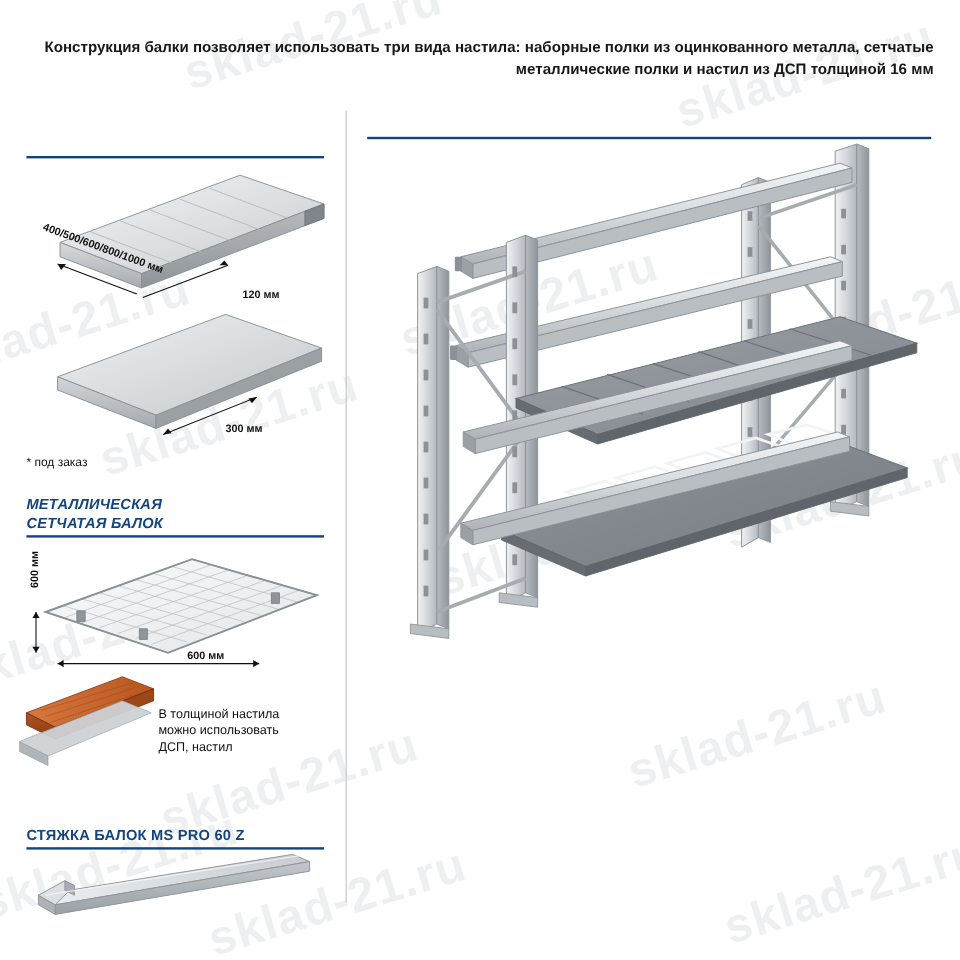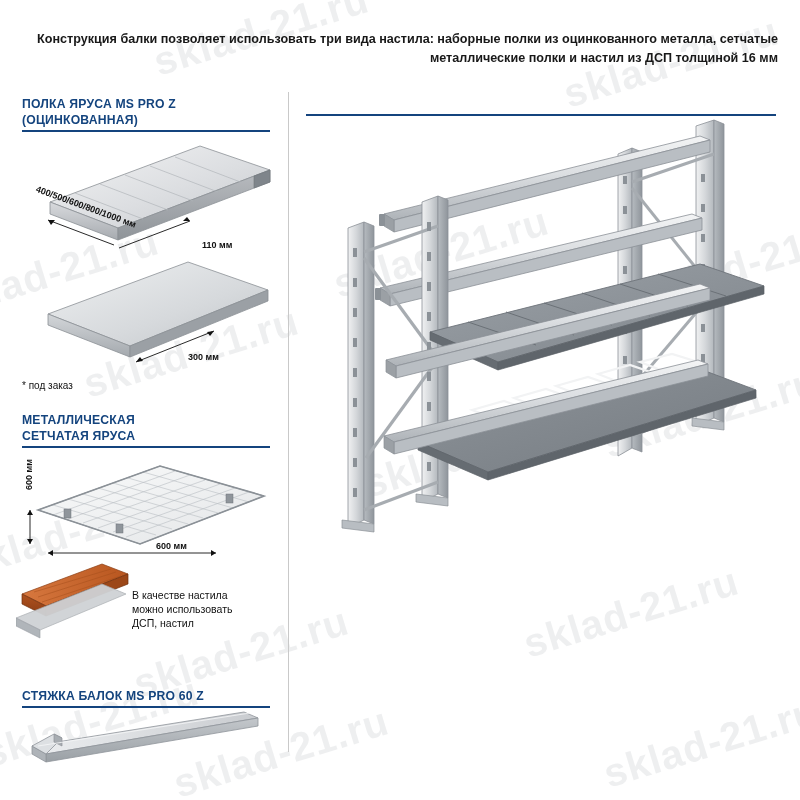--- a/index.html
+++ b/index.html
@@ -122,24 +122,20 @@
     <div class="wm" style="left:520px; top:590px; font-size:40px;">sklad-21.ru</div>
     <div class="wm" style="left:170px; top:730px; font-size:40px;">sklad-21.ru</div>
     <div class="wm" style="left:-20px; top:700px; font-size:40px;">sklad-21.ru</div>
     <div class="wm" style="left:600px; top:720px; font-size:40px;">sklad-21.ru</div>
   </div>
 
   <div class="intro">Конструкция балки позволяет использовать три вида настила: наборные полки из оцинкованного металла, сетчатые металлические полки и настил из ДСП толщиной 16 мм</div>
 
   <div class="vrule" style="left:288px; top:92px; height:660px;"></div>
 
-  <div class="sec-title" style="left:22px; top:96px; width:250px;">
-    <span>ПОЛКА ЯРУСА MS PRO Z</span><br>
-    <span>(ОЦИНКОВАННАЯ)</span>
-  </div>
   <div class="rule" style="left:22px; top:130px; width:248px;"></div>
 
   <div class="art" style="left:18px; top:136px;">
     <svg width="268" height="130" viewBox="0 0 268 130">
       <defs>
         <linearGradient id="gTopA" x1="0" y1="0" x2="1" y2="1">
           <stop offset="0%" stop-color="#f2f3f4"></stop>
           <stop offset="55%" stop-color="#dcdee1"></stop>
           <stop offset="100%" stop-color="#c6c9cd"></stop>
         </linearGradient>
@@ -171,21 +167,21 @@
 
       <g stroke="#111" stroke-width="0.9" fill="none">
         <line x1="30" y1="84" x2="96" y2="109"></line>
         <line x1="101" y1="112" x2="172" y2="85"></line>
       </g>
       <polygon points="30,84 37,84 33,89" fill="#111"></polygon>
       <polygon points="172,85 165,85 169,81" fill="#111"></polygon>
     </svg>
   </div>
   <div class="dim" style="left:38px; top:184px; transform:rotate(20deg); transform-origin:left top;">400/500/600/800/1000 мм</div>
-  <div class="dim" style="left:202px; top:240px;">110 мм</div>
+  <div class="dim" style="left:202px; top:240px;">120 мм</div>
 
   <div class="art" style="left:18px; top:258px;">
     <svg width="268" height="120" viewBox="0 0 268 120">
       <defs>
         <linearGradient id="gTopB" x1="0" y1="0" x2="1" y2="1">
           <stop offset="0%" stop-color="#eef0f1"></stop>
           <stop offset="60%" stop-color="#d6d9dc"></stop>
           <stop offset="100%" stop-color="#c0c4c8"></stop>
         </linearGradient>
         <linearGradient id="gFrontB" x1="0" y1="0" x2="0" y2="1">
@@ -200,23 +196,23 @@
         <line x1="118" y1="104" x2="196" y2="73"></line>
       </g>
       <polygon points="118,104 125,103 122,99" fill="#111"></polygon>
       <polygon points="196,73 189,74 192,78" fill="#111"></polygon>
     </svg>
   </div>
   <div class="dim" style="left:188px; top:352px;">300 мм</div>
 
   <div class="note-small" style="left:22px; top:380px;">* под заказ</div>
 
-  <div class="sec-title" style="left:22px; top:412px; width:250px;">
+  <div class="sec-title" style="left:22px; top:412px; width:250px;font-style:italic;">
     <span>МЕТАЛЛИЧЕСКАЯ</span><br>
-    <span>СЕТЧАТАЯ ЯРУСА</span>
+    <span>СЕТЧАТАЯ БАЛОК</span>
   </div>
   <div class="rule" style="left:22px; top:446px; width:248px;"></div>
 
   <div class="art" style="left:20px; top:452px;">
     <svg width="262" height="108" viewBox="0 0 262 108">
       <defs>
         <linearGradient id="gMesh" x1="0" y1="0" x2="1" y2="1">
           <stop offset="0%" stop-color="#fafbfb"></stop>
           <stop offset="100%" stop-color="#e3e5e7"></stop>
         </linearGradient>
@@ -284,21 +280,21 @@
         <line x1="18" y1="36" x2="95" y2="13"></line>
         <line x1="22" y1="41" x2="100" y2="16"></line>
         <line x1="26" y1="46" x2="105" y2="20"></line>
       </g>
 
       <polygon points="0,62 24,74 110,38 86,28" fill="#cfd2d5" stroke="#a6abaf" stroke-width="0.7" opacity="0.95"></polygon>
       <polygon points="0,62 24,74 24,82 0,70" fill="#b0b5ba" stroke="#989da2" stroke-width="0.6"></polygon>
     </svg>
   </div>
   <div class="note" style="left:132px; top:588px; width:140px;">
-    <span>В качестве настила</span><br>
+    <span>В толщиной настила</span><br>
     <span>можно использовать</span><br>
     <span>ДСП, настил</span>
   </div>
 
   <div class="sec-title" style="left:22px; top:688px; width:250px;">
     <span>СТЯЖКА БАЛОК MS PRO 60 Z</span>
   </div>
   <div class="rule" style="left:22px; top:706px; width:248px;"></div>
 
   <div class="art" style="left:18px; top:706px;">

